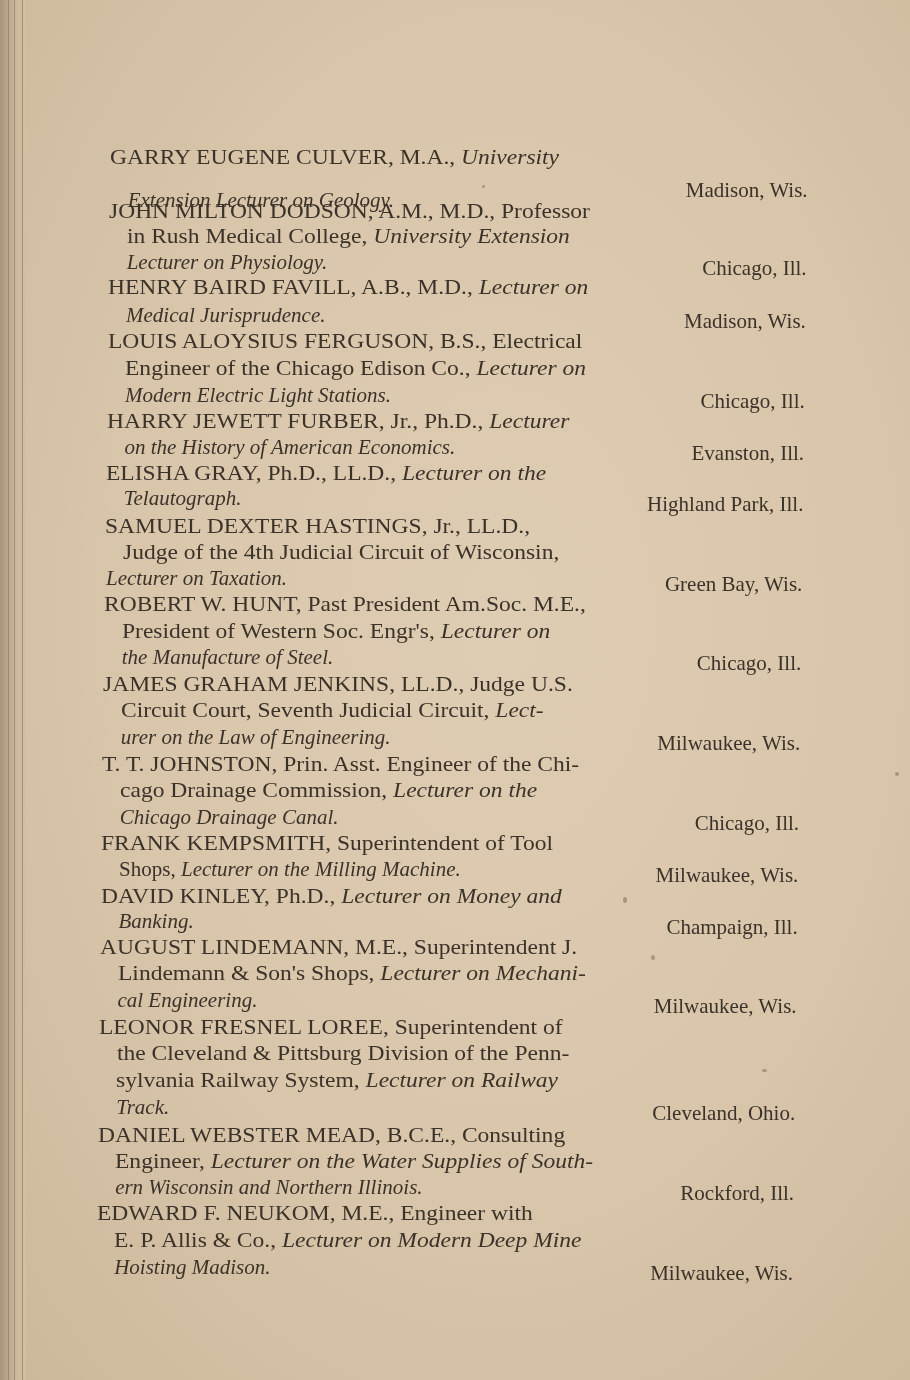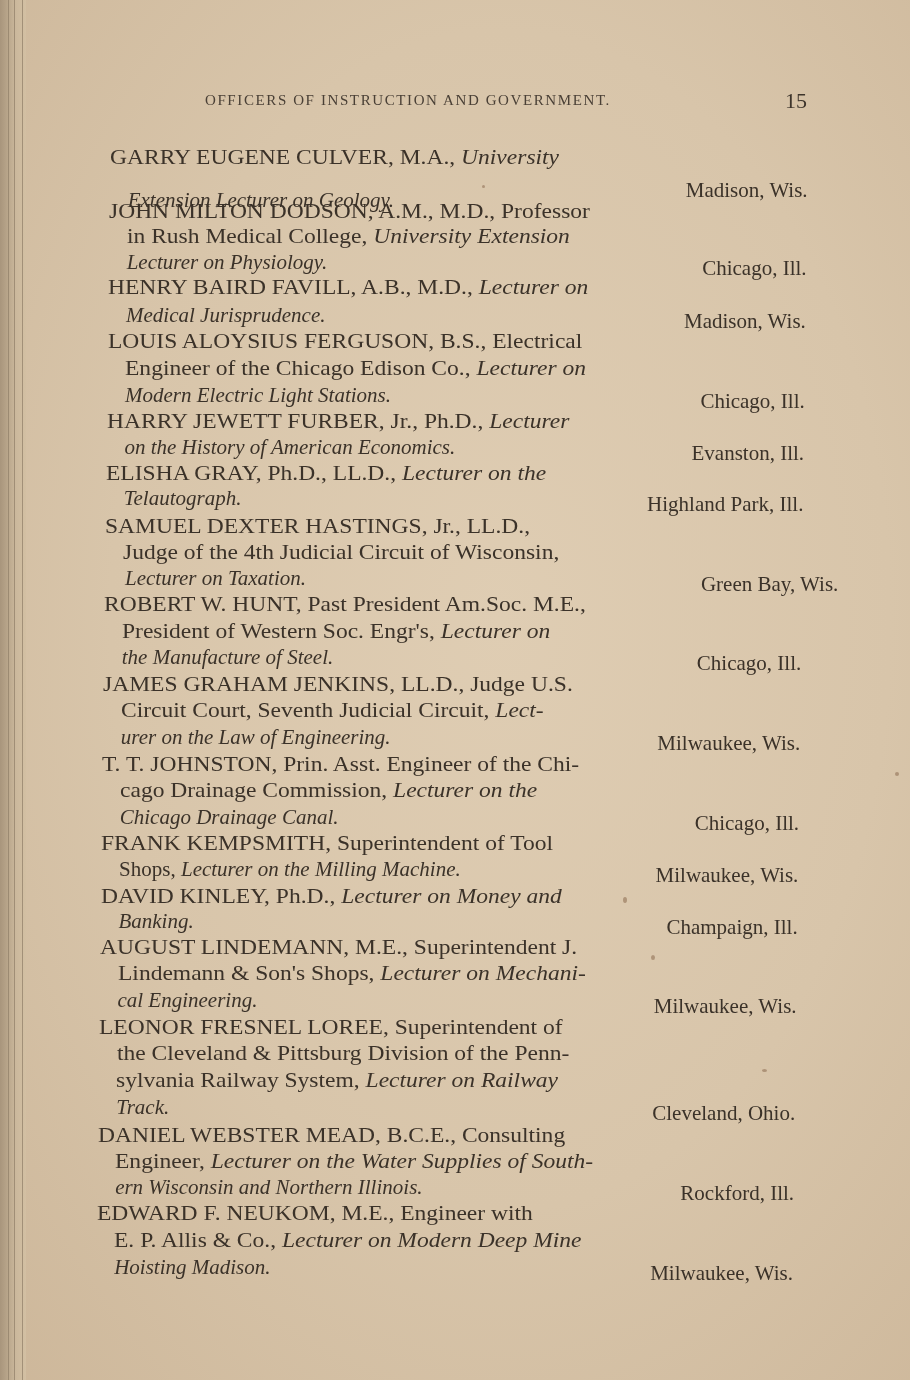--- a/index.html
+++ b/index.html
@@ -42,24 +42,20 @@
 </style>
 </head>
 <body>
 
 <div class="page">
   <div class="spine"></div>
   <div class="spine-line" style="left:8px"></div>
   <div class="spine-line" style="left:14px"></div>
   <div class="spine-line" style="left:22px"></div>
 
-  <div class="header">
-    <span class="running-title">OFFICERS OF INSTRUCTION AND GOVERNMENT.</span>
-    <span class="page-number">15</span>
-  </div>
 
   <div id="entries">
       <div class="entry-line" style="left: 110px; top: 144px;"><span class="txt" style="transform-origin: left center; transform: scaleX(1.12);"><span>GARRY  EUGENE  CULVER, M.A., </span><i>University</i></span></div>
       <div class="entry-line" style="left: 127.662px; top: 171px; margin-top: 16px;"><span class="txt"><span></span><i>Extension Lecturer on Geology.</i></span></div>
       <div class="loc" style="top: 177px; left: 685.776px;">Madison, Wis.</div>
       <div class="entry-line" style="left: 109.325px; top: 198px;"><span class="txt" style="transform-origin: left center; transform: scaleX(1.12);"><span>JOHN  MILTON  DODSON, A.M., M.D., Professor</span><i></i></span></div>
       <div class="entry-line" style="left: 127.013px; top: 223px;"><span class="txt" style="transform-origin: left center; transform: scaleX(1.12);"><span>in  Rush  Medical  College, </span><i>University  Extension</i></span></div>
       <div class="entry-line" style="left: 126.688px; top: 249px;"><span class="txt"><span></span><i>Lecturer on Physiology.</i></span></div>
       <div class="loc" style="top: 255px; left: 702.176px;">Chicago, Ill.</div>
       <div class="entry-line" style="left: 108.375px; top: 274px;"><span class="txt" style="transform-origin: left center; transform: scaleX(1.12);"><span>HENRY BAIRD FAVILL, A.B., M.D., </span><i>Lecturer on</i></span></div>
@@ -70,22 +66,22 @@
       <div class="entry-line" style="left: 125.025px; top: 382px;"><span class="txt"><span></span><i>Modern Electric Light Stations.</i></span></div>
       <div class="loc" style="top: 388px; left: 700.381px;">Chicago, Ill.</div>
       <div class="entry-line" style="left: 106.7px; top: 408px;"><span class="txt" style="transform-origin: left center; transform: scaleX(1.12);"><span>HARRY JEWETT FURBER, Jr., Ph.D., </span><i>Lecturer</i></span></div>
       <div class="entry-line" style="left: 124.375px; top: 434px;"><span class="txt"><span></span><i>on the History of American Economics.</i></span></div>
       <div class="loc" style="top: 440px; left: 691.507px;">Evanston, Ill.</div>
       <div class="entry-line" style="left: 106.05px; top: 460px;"><span class="txt" style="transform-origin: left center; transform: scaleX(1.12);"><span>ELISHA  GRAY,  Ph.D.,  LL.D.,  </span><i>Lecturer  on  the</i></span></div>
       <div class="entry-line" style="left: 123.737px; top: 485px;"><span class="txt"><span></span><i>Telautograph.</i></span></div>
       <div class="loc" style="top: 491px; left: 647.084px;">Highland Park, Ill.</div>
       <div class="entry-line" style="left: 105.388px; top: 513px; text-decoration: underline;"><span class="txt" style="transform-origin: left center; transform: scaleX(1.12);"><span>SAMUEL  DEXTER  HASTINGS,  Jr.,  LL.D.,</span><i></i></span></div>
       <div class="entry-line" style="left: 123.062px; top: 539px;"><span class="txt" style="transform-origin: left center; transform: scaleX(1.12);"><span>Judge of the 4th Judicial Circuit of Wisconsin,</span><i></i></span></div>
-      <div class="entry-line" style="left: 125px; top: 565px; text-align: right;"><span class="txt"><span></span><i>Lecturer on Taxation.</i></span></div>
-      <div class="loc" style="top: 571px; left: 664.942px; margin-left: 36px;">Green Bay, Wis.</div>
+      <div class="entry-line" style="left: 106px; top: 565px; text-align: right;"><span class="txt"><span></span><i>Lecturer on Taxation.</i></span></div>
+      <div class="loc" style="top: 571px; left: 664.942px;">Green Bay, Wis.</div>
       <div class="entry-line" style="left: 104.412px; top: 591px;"><span class="txt" style="transform-origin: left center; transform: scaleX(1.12);"><span>ROBERT  W.  HUNT, Past President Am.Soc. M.E.,</span><i></i></span></div>
       <div class="entry-line" style="left: 122.075px; top: 618px;"><span class="txt" style="transform-origin: left center; transform: scaleX(1.12);"><span>President  of  Western  Soc. Engr's, </span><i>Lecturer  on</i></span></div>
       <div class="entry-line" style="left: 121.75px; top: 644px;"><span class="txt"><span></span><i>the Manufacture of Steel.</i></span></div>
       <div class="loc" style="top: 650px; left: 696.844px;">Chicago, Ill.</div>
       <div class="entry-line" style="left: 103.412px; top: 671px;"><span class="txt" style="transform-origin: left center; transform: scaleX(1.12);"><span>JAMES GRAHAM JENKINS, LL.D., Judge U.S.</span><i></i></span></div>
       <div class="entry-line" style="left: 121.088px; top: 697px;"><span class="txt" style="transform-origin: left center; transform: scaleX(1.12);"><span>Circuit  Court,  Seventh  Judicial  Circuit, </span><i>Lect-</i></span></div>
       <div class="entry-line" style="left: 120.75px; top: 724px;"><span class="txt"><span></span><i>urer  on the Law of  Engineering.</i></span></div>
       <div class="loc" style="top: 730px; left: 657.342px;">Milwaukee, Wis.</div>
       <div class="entry-line" style="left: 102.412px; top: 751px;"><span class="txt" style="transform-origin: left center; transform: scaleX(1.12);"><span>T. T. JOHNSTON, Prin. Asst. Engineer of the Chi-</span><i></i></span></div>
       <div class="entry-line" style="left: 120.088px; top: 777px;"><span class="txt" style="transform-origin: left center; transform: scaleX(1.12);"><span>cago  Drainage  Commission,  </span><i>Lecturer   on   the</i></span></div>

